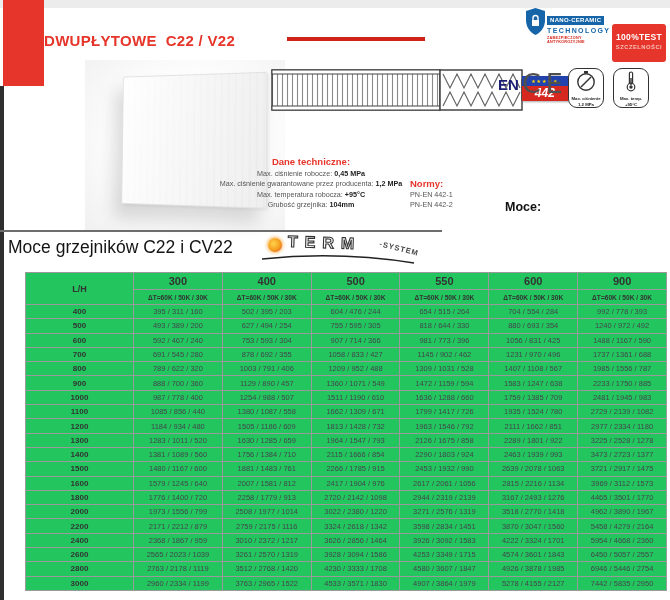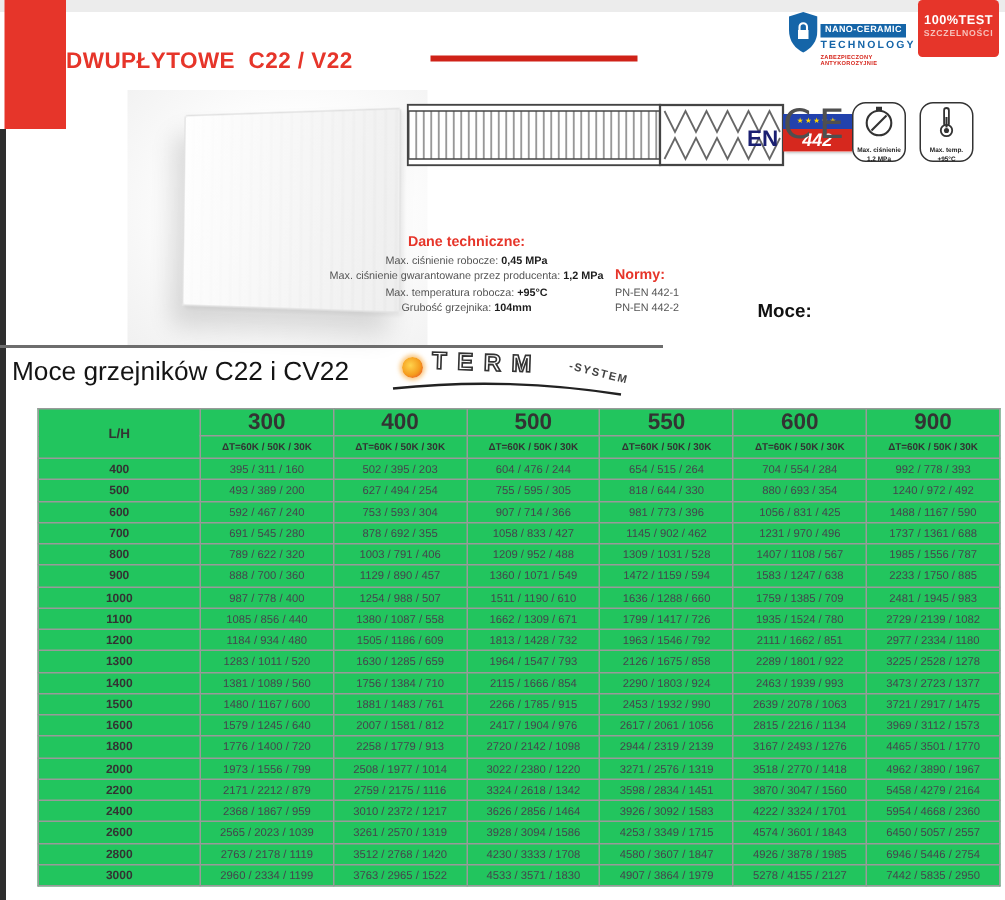--- a/index.html
+++ b/index.html
@@ -14,39 +14,39 @@
                 color:#e6352a; white-space:pre; letter-spacing:.3px; }
   .red-line { position:absolute; left:287px; top:37px; width:138px; height:4px; background:#cf2218; }
 
   
   .badge-nano { position:absolute; left:526px; top:8px; width:82px; height:40px; display:flex; }
   .nano-text { margin-left:2px; }
   .nano1 { background:#1565a8; color:#fff; font-size:6px; font-weight:bold; padding:1.5px 3px;
            letter-spacing:.3px; display:inline-block; }
   .nano2 { color:#1565a8; font-size:7px; font-weight:bold; letter-spacing:1.4px; margin-top:1px; }
   .nano3 { color:#d6281e; font-size:3.8px; font-weight:bold; margin-top:2px; letter-spacing:.2px; }
-  .badge-test { position:absolute; left:612px; top:0; width:54px; height:38px; background:#e6352a;
+  .badge-test { position:absolute; left:612px; top:24px; width:54px; height:38px; background:#e6352a;
                 border-radius:3px; color:#fff; text-align:center; padding-top:8px; box-sizing:border-box; }
   .test1 { font-size:8.5px; font-weight:bold; letter-spacing:.3px; }
   .test2 { font-size:5.8px; font-weight:bold; color:#f6c0ba; margin-top:2px; letter-spacing:.5px; }
 
   
   .photo { position:absolute; left:85px; top:60px; width:200px; height:172px;
            background:radial-gradient(ellipse at 55% 45%, #ffffff 40%, #f0f0f0 100%); }
   .panel { position:absolute; left:32px; top:14px; width:148px; height:130px; border-radius:2px;
            background-image:linear-gradient(100deg, rgba(255,255,255,.92), rgba(228,228,228,.55)),
              repeating-linear-gradient(90deg,#fbfbfb 0px,#fbfbfb 5px,#e8e8e8 6px,#fbfbfb 7px);
            border:1px solid #e1e1e1;
            transform:perspective(520px) rotateY(-15deg) rotateX(2deg);
            box-shadow:-8px 14px 18px rgba(0,0,0,.14), 2px 2px 3px rgba(0,0,0,.05); }
 
   .drawing { position:absolute; left:270px; top:62px; }
 
   
-  .en442 { position:absolute; left:466px; top:76px; display:flex; align-items:flex-end; gap:3px;padding-left:32px; }
+  .en442 { position:absolute; left:466px; top:76px; display:flex; align-items:flex-start; gap:3px;padding-left:32px; }
   .en-text { font-size:15px; font-weight:bold; color:#1a1f71; }
   .en-box { width:46px; height:25px; box-shadow:1px 1px 2px rgba(0,0,0,.35); }
   .en-box-top { height:10px; background:#2242ad; color:#ffd500; font-size:5px; text-align:center;
                 line-height:10px; letter-spacing:1px; overflow:hidden; }
   .en-box-bottom { height:15px; background:#d6281e; color:#fff; font-size:12px; font-weight:bold;
                    font-style:italic; text-align:center; line-height:14px; }
   .ce { position:absolute; left:522px; top:68px; font-size:27px; color:#4f4f4f; letter-spacing:5px;
         font-family:"DejaVu Sans",sans-serif; }
   .icon-box { position:absolute; width:36px; height:40px; border:1.6px solid #333; border-radius:9px;
               background:#fff; text-align:center; box-sizing:border-box; padding-top:2px; }
@@ -80,21 +80,21 @@
                  color:#444; transform:rotate(14deg); letter-spacing:1px; }
   .swoosh { position:absolute; left:0; top:0; }
 
   
   #power-table { position:absolute; left:25px; top:272px; width:642px; height:319px;
                  border-collapse:collapse; table-layout:fixed; background:#22c55e;
                  border:1.5px solid #4a4a4a; }
   #power-table th, #power-table td { border:1px solid #9a9a9a; padding:0; text-align:center;
                  vertical-align:middle; }
   .corner  { width:107px; font-size:9px; font-weight:bold; color:#333; }
-  .size-h  { font-size:15px; font-weight:bold; color:#333; height:16px; }
+  .size-h  { font-size:11px; font-weight:bold; color:#333; height:16px; }
   .delta-h { font-size:6.6px; font-weight:bold; color:#333; height:14px; }
   .row-h   { font-size:8px; font-weight:bold; color:#333; }
   .val     { font-size:7.5px; color:#45454d; }
 </style>
 </head>
 <body>
 
 <div class="page">
   <div class="top-band"></div>
   <div class="red-block"></div>

